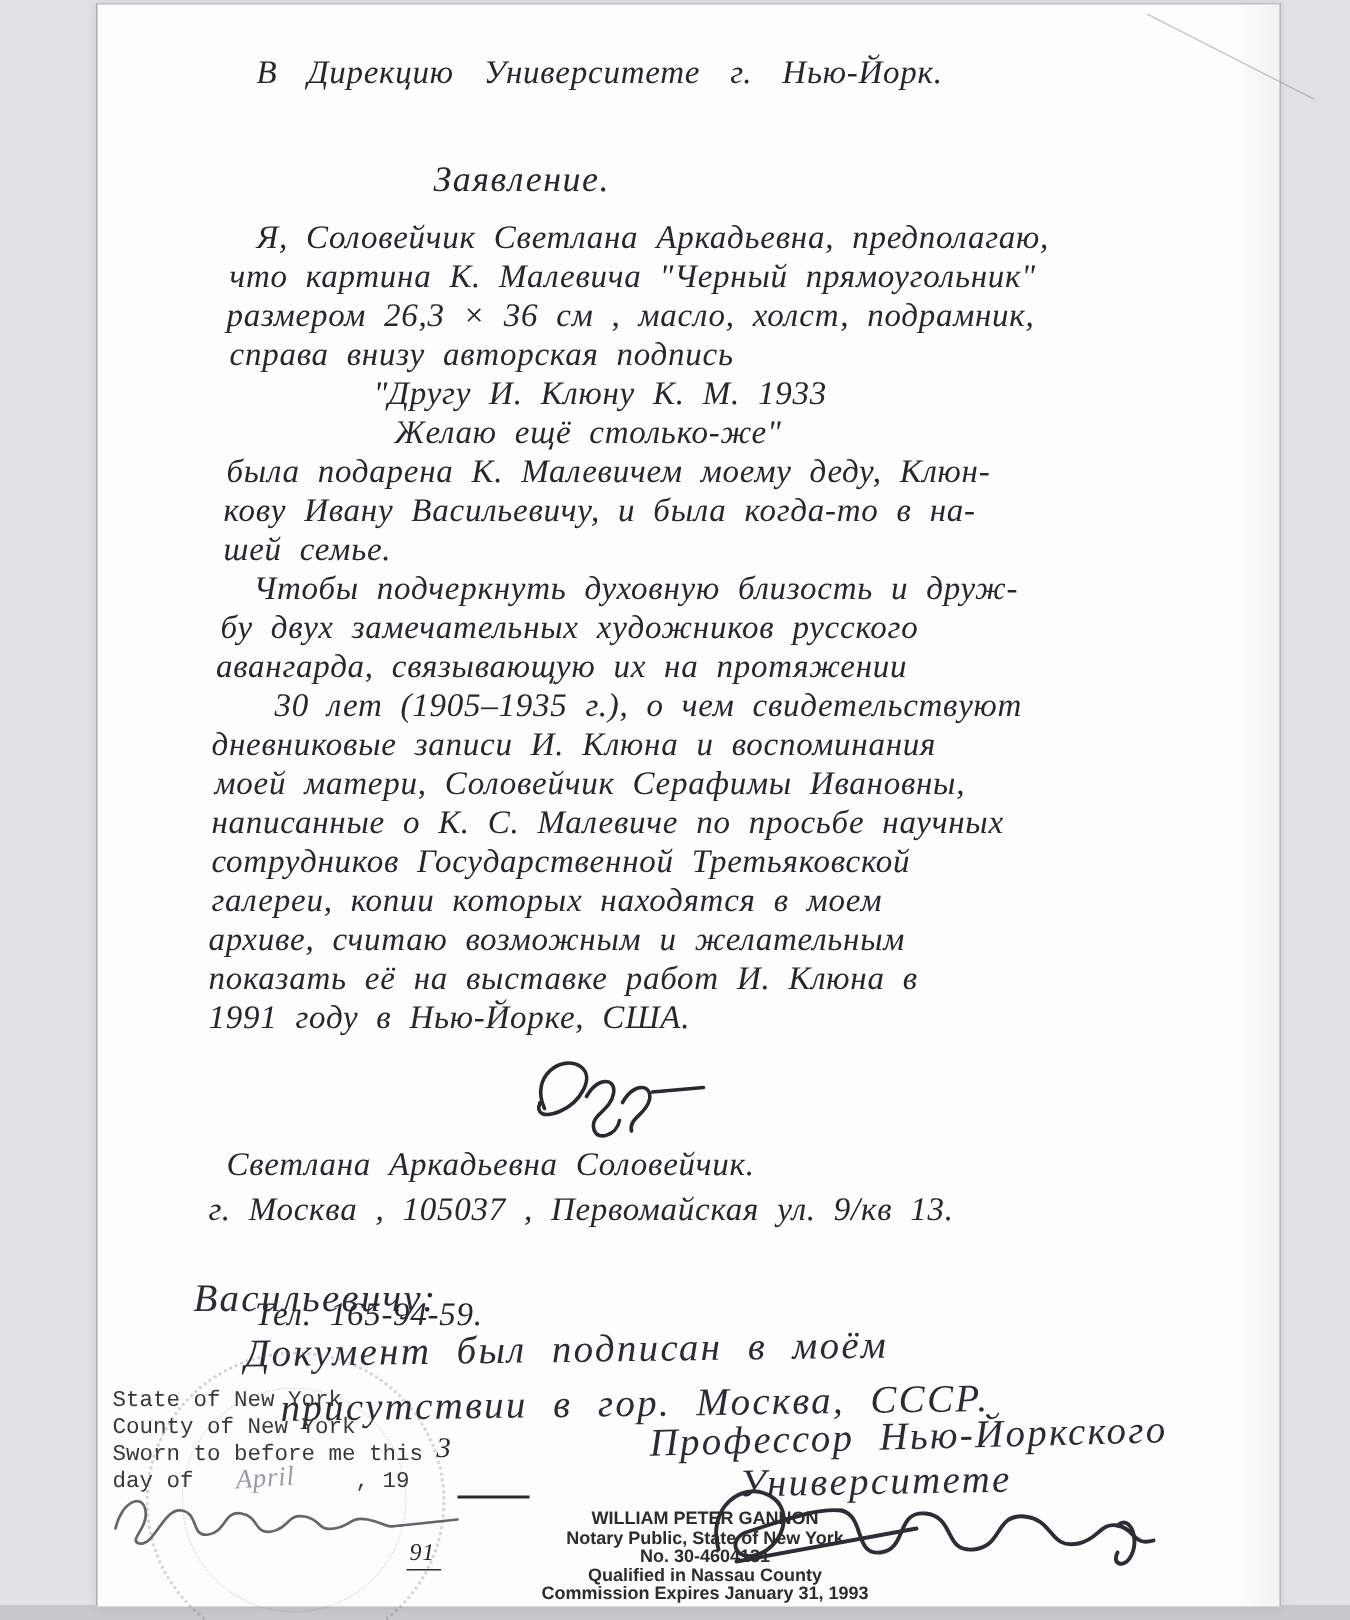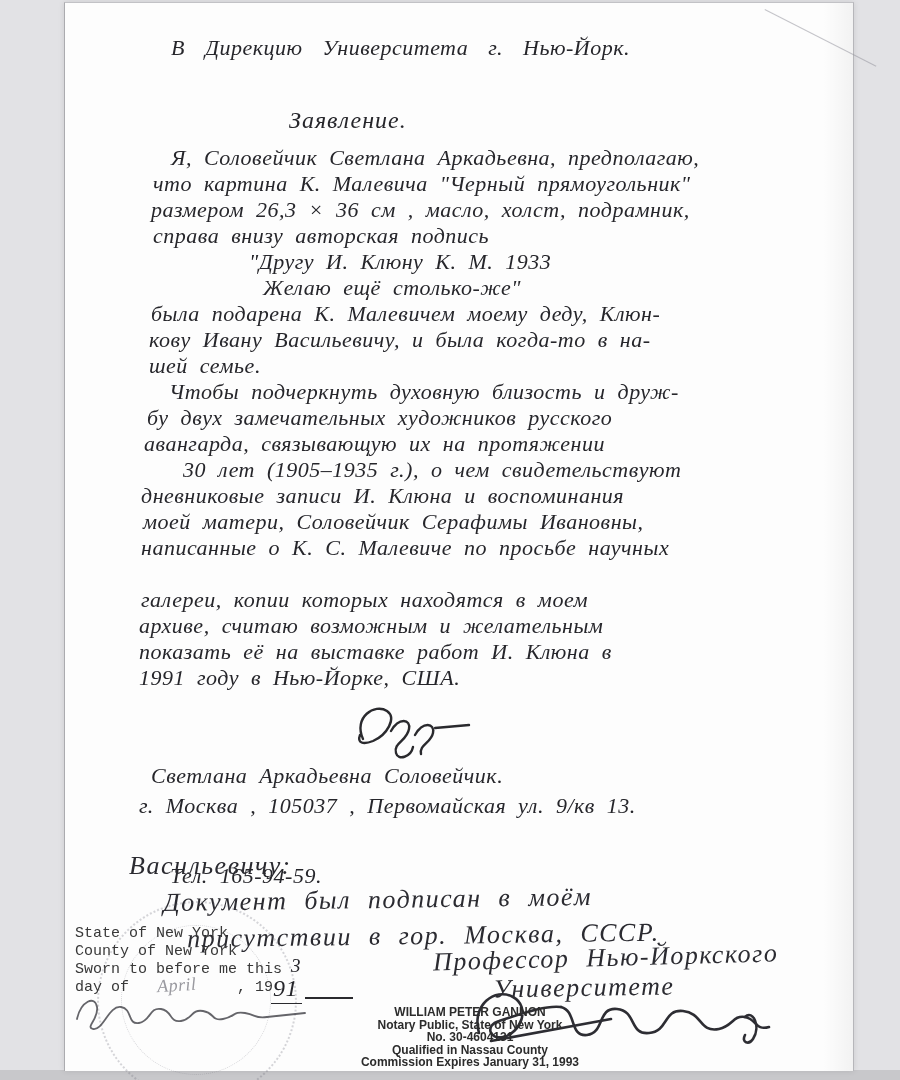--- a/index.html
+++ b/index.html
@@ -34,40 +34,41 @@
 </head>
 <body>
 
 <div class="stage">
   <div class="bottom-strip"></div>
 
   <div class="page">
     <div class="page-shade"></div>
     <div class="crease"></div>
 
-    <div class="hw hw-head" style="left:106px; top:32px;">В  Дирекцию  Университета  г. Нью-Йорк.</div>
+    <div class="hw hw-head" style="left:106px; top:32px;">В  Дирекцию  Университете  г. Нью-Йорк.</div>
 
     <div class="hw hw-title" style="left:224px; top:104px;">Заявление.</div>
 
     <div class="hw" style="left:106px; top:142px;">Я, Соловейчик Светлана Аркадьевна, предполагаю,</div>
     <div class="hw" style="left:88px;  top:168px;">что картина К. Малевича "Черный прямоугольник"</div>
     <div class="hw" style="left:86px;  top:194px;">размером 26,3 × 36 см , масло, холст, подрамник,</div>
     <div class="hw" style="left:88px;  top:220px;">справа внизу авторская подпись</div>
     <div class="hw" style="left:184px; top:246px;">"Другу И. Клюну К. М. 1933</div>
     <div class="hw" style="left:198px; top:272px;">Желаю ещё столько-же"</div>
     <div class="hw" style="left:86px;  top:298px;">была подарена К. Малевичем моему деду, Клюн-</div>
     <div class="hw" style="left:84px;  top:324px;">кову Ивану Васильевичу, и была когда-то в на-</div>
     <div class="hw" style="left:84px;  top:350px;">шей семье.</div>
     <div class="hw" style="left:104px; top:376px;">Чтобы подчеркнуть духовную близость и друж-</div>
     <div class="hw" style="left:82px;  top:402px;">бу двух замечательных художников русского</div>
     <div class="hw" style="left:79px;  top:428px;">авангарда, связывающую их на протяжении</div>
     <div class="hw" style="left:79px;  top:454px;margin-left:39px;">30 лет (1905–1935 г.), о чем свидетельствуют</div>
     <div class="hw" style="left:76px;  top:480px;">дневниковые записи И. Клюна и воспоминания</div>
     <div class="hw" style="left:78px;  top:506px;">моей матери, Соловейчик Серафимы Ивановны,</div>
     <div class="hw" style="left:76px;  top:532px;">написанные о К. С. Малевиче по просьбе научных</div>
+    <div class="hw" style="left:76px;  top:558px;">сотрудников Государственной Третьяковской</div>
     <div class="hw" style="left:76px;  top:584px;">галереи, копии которых находятся в моем</div>
     <div class="hw" style="left:74px;  top:610px;">архиве, считаю возможным и желательным</div>
     <div class="hw" style="left:74px;  top:636px;">показать её на выставке работ И. Клюна в</div>
     <div class="hw" style="left:74px;  top:662px;">1991 году в Нью-Йорке, США.</div>
 
     <svg class="sig-svg" style="left:268px; top:694px;" width="140" height="64" viewBox="0 0 140 64">
       <g fill="none" stroke="#2a2a2e" stroke-width="2.4" stroke-linecap="round">
         <path d="M30,42 C20,20 42,6 54,14 C64,21 54,38 40,44 C30,48 24,46 27,38"></path>
         <path d="M58,34 C66,20 78,22 76,32 C74,44 60,46 63,56 C65,64 78,60 80,50"></path>
         <path d="M82,38 C90,24 102,26 100,36 C98,46 86,48 88,57"></path>
@@ -97,21 +98,21 @@
     <div class="seal seal-outer"></div>
     <div class="seal seal-inner"></div>
 
     <div class="typed" style="left:10px; top:922px;">State of New York</div>
     <div class="typed" style="left:10px; top:940px;">County of New York</div>
     <div class="typed" style="left:10px; top:958px;">Sworn to before me this</div>
     <div class="hw" style="left:226px; top:952px; font-size:19px;">3</div>
     <div class="typed" style="left:10px; top:976px;">day of</div>
     <div class="hw hw-faint" style="left:92px; top:972px; transform:rotate(-4deg);">April</div>
     <div class="typed" style="left:172px; top:976px;">, 19</div>
-    <div class="hw" style="left:206px; top:972px; font-size:24px;"><span class="yr-underline">91</span></div>
+    <div class="hw" style="left:206px; top:1024px; font-size:16px;"><span class="yr-underline">91</span></div>
     <div class="extra-underline" style="left:240px; top:994px; width:48px;"></div>
 
     <svg class="sig-svg" style="left:6px; top:986px;" width="240" height="42" viewBox="0 0 240 42">
       <g fill="none" stroke="#4a4a50" stroke-width="1.8" stroke-linecap="round" opacity="0.85">
         <path d="M6,30 C10,12 24,6 26,18 C28,30 14,38 22,40 C32,42 38,16 50,18 C62,20 56,36 68,34 C80,32 78,18 90,20 C102,22 98,34 110,32 C122,30 120,20 132,22 C144,24 140,32 152,30 C164,28 162,22 174,24 C186,26 184,30 196,28"></path>
         <path d="M196,28 L234,24"></path>
       </g>
     </svg>
 
     <div class="stamp-block">

